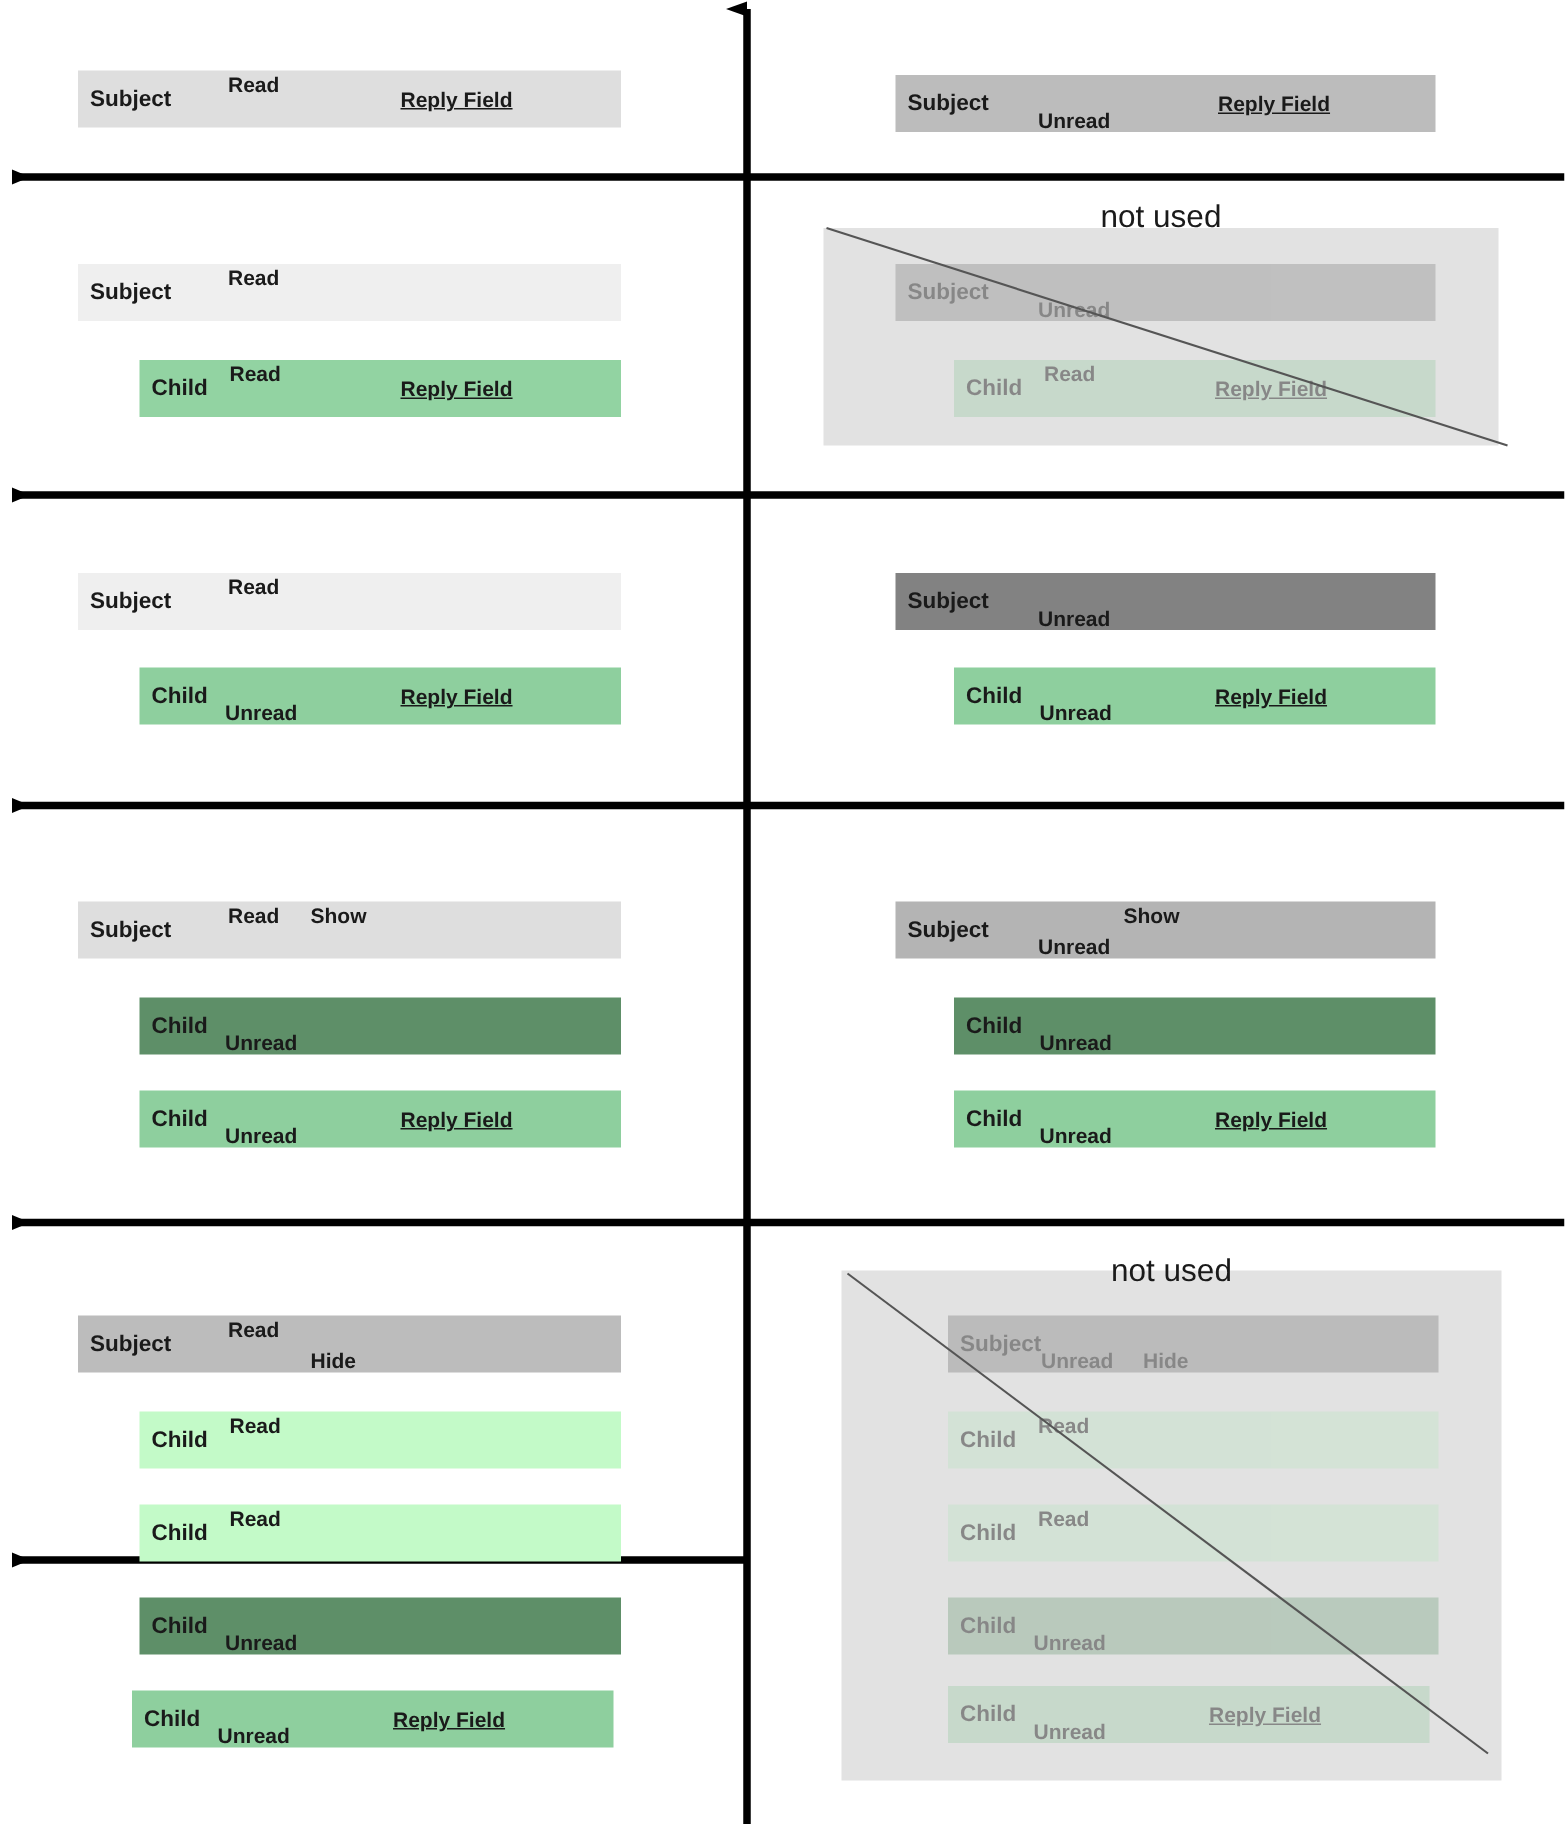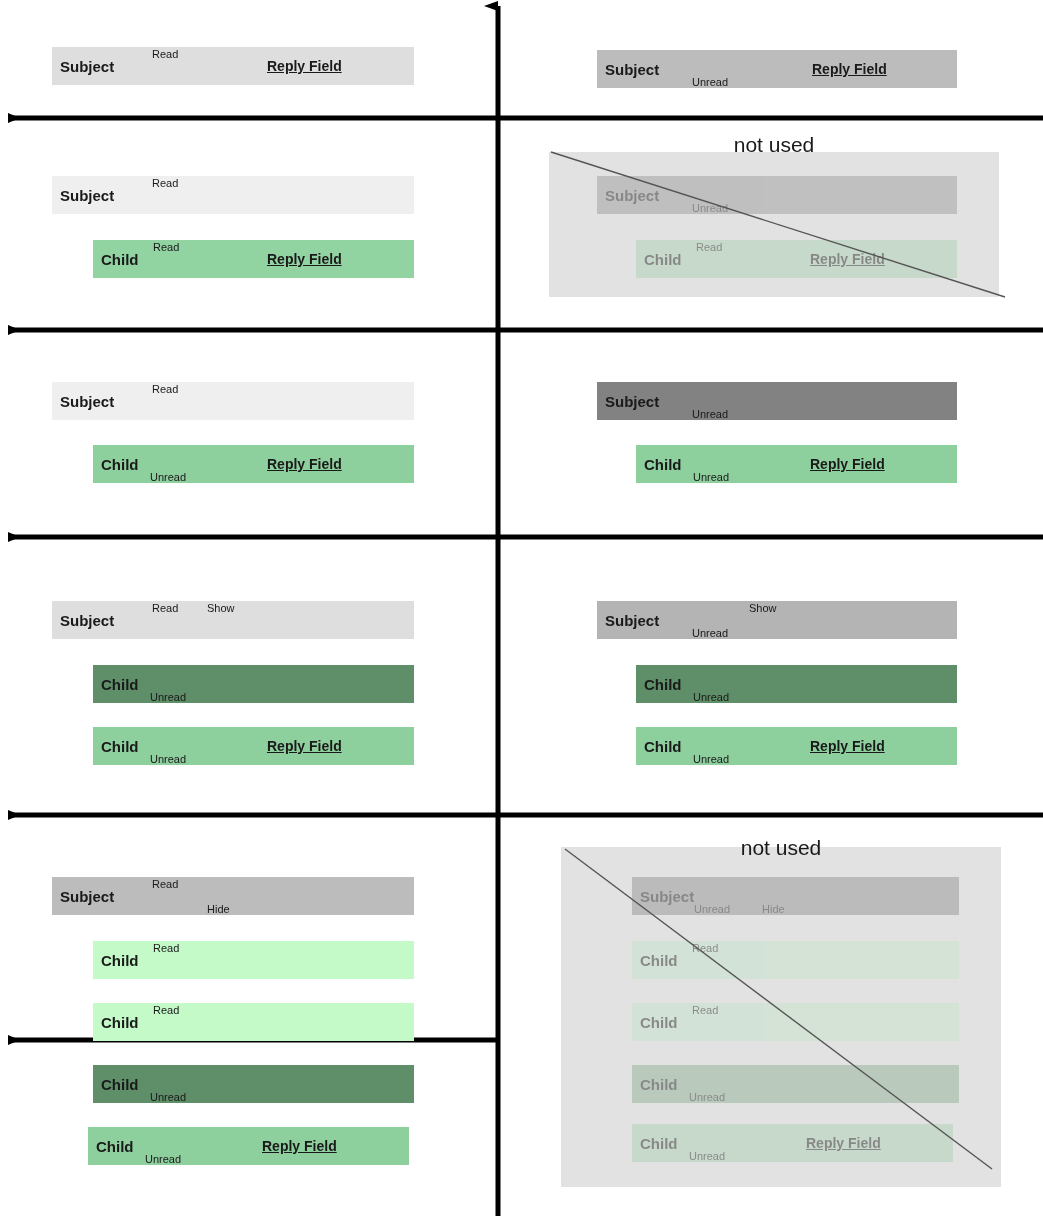--- a/index.html
+++ b/index.html
@@ -29,22 +29,22 @@
   }
   
   .lbl.primary {
     left: 8px;
     top: 50%;
     transform: translateY(-50%);
     font-weight: bold;
   }
   
   .lbl.tok {
-    font-weight: normal;
-    font-size: 11px;
+    font-weight: bold;
+    font-size: 14px;
   }
   .lbl.up   { top: 1px; }
   .lbl.down { bottom: 0px; }
 
   .lbl.reply {
     font-weight: bold;
     font-size: 14px;
     text-decoration: underline;
     top: 50%;
     transform: translateY(-50%);

